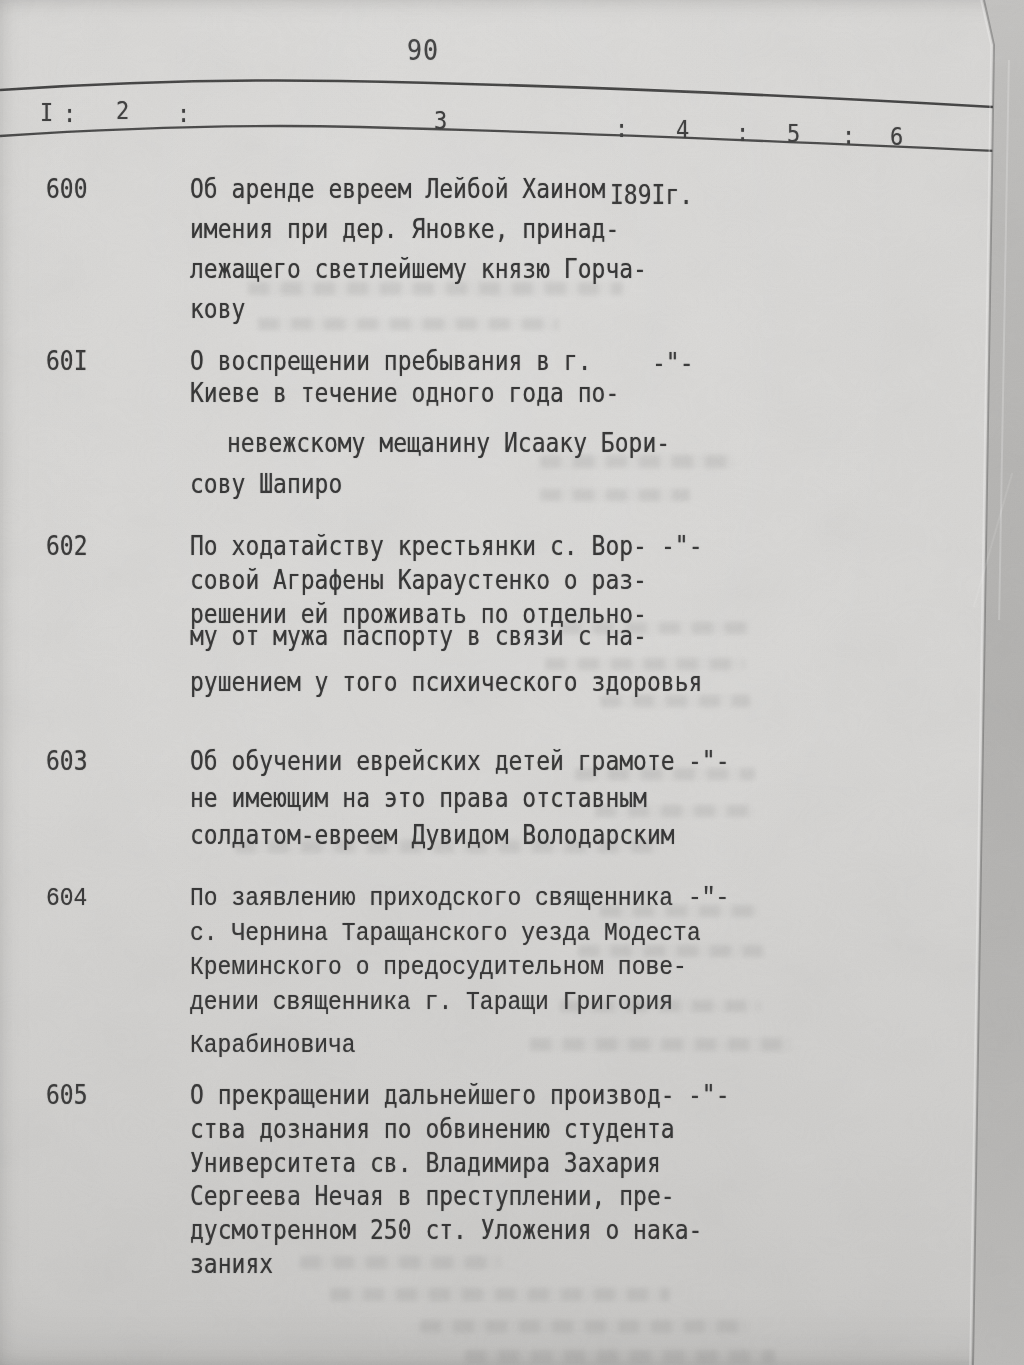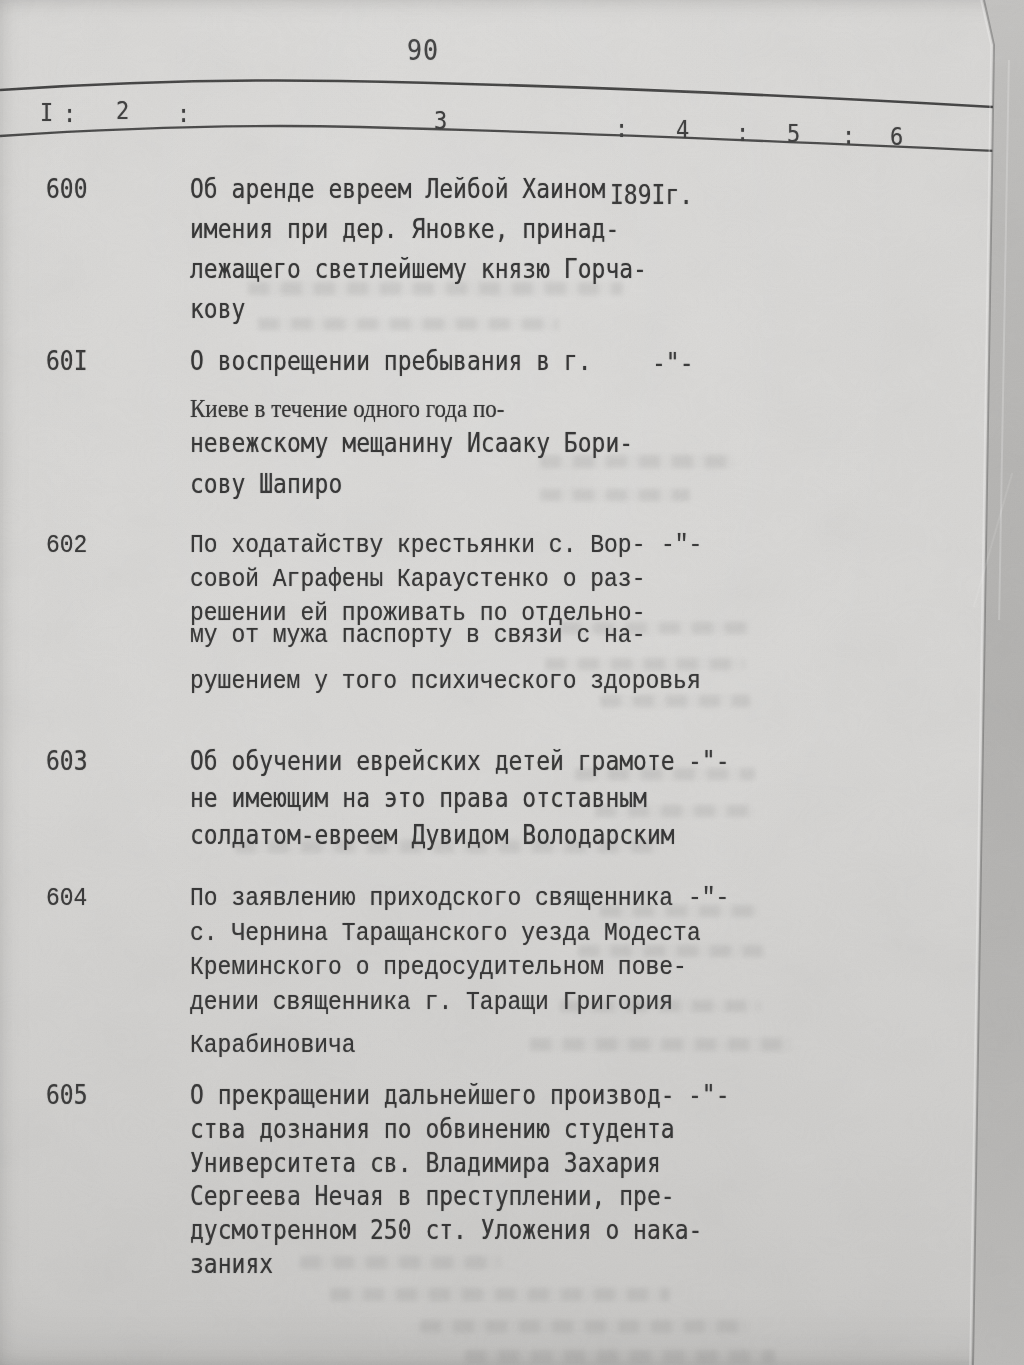--- a/index.html
+++ b/index.html
@@ -107,27 +107,27 @@
           <div class="line" style="top: 40px;"><span class="tw">имения при дер. Яновке, принад-</span></div>
           <div class="line" style="top: 80px;"><span class="tw">лежащего светлейшему князю Горча-</span></div>
           <div class="line" style="top: 120px;"><span class="tw">кову</span></div>
         </div>
         <span class="date" style="left: 610px; top: 6px;"><span class="tw">I89Iг.</span></span>
       </div>
       <div class="entry" style="top: 346px; height: 174px;">
         <span class="num tw">60I</span>
         <div class="lines">
           <div class="line" style="top: 0px;"><span class="tw">О воспрещении пребывания в г.</span></div>
-          <div class="line" style="top: 49px; font-family: Liberation Serif, serif;"><span class="tw">Киеве в течение одного года по-</span></div>
-          <div class="line" style="top: 82px;"><span class="tw">невежскому мещанину Исааку Бори-</span></div>
+          <div class="line" style="top: 32px;"><span class="tw">Киеве в течение одного года по-</span></div>
+          <div class="line" style="top: 82px; margin-left: 37px;"><span class="tw">невежскому мещанину Исааку Бори-</span></div>
           <div class="line" style="top: 123px;"><span class="tw">сову Шапиро</span></div>
         </div>
         <span class="date" style="left: 652px; top: 2px;"><span class="tw">-"-</span></span>
       </div>
-      <div class="entry" style="top: 531px; height: 180px; font-family: Liberation Mono, monospace;">
+      <div class="entry" style="top: 531px; height: 180px;">
         <span class="num tw">602</span>
         <div class="lines">
           <div class="line" style="top: 0px;"><span class="tw">По ходатайству крестьянки с. Вор-</span></div>
           <div class="line" style="top: 34px;"><span class="tw">совой Аграфены Караустенко о раз-</span></div>
           <div class="line" style="top: 68px;"><span class="tw">решении ей проживать по отдельно-</span></div>
           <div class="line" style="top: 90px;"><span class="tw">му от мужа паспорту в связи с на-</span></div>
           <div class="line" style="top: 136px;"><span class="tw">рушением у того психического здоровья</span></div>
         </div>
         <span class="date" style="left: 661px; top: 0px;"><span class="tw">-"-</span></span>
       </div>

